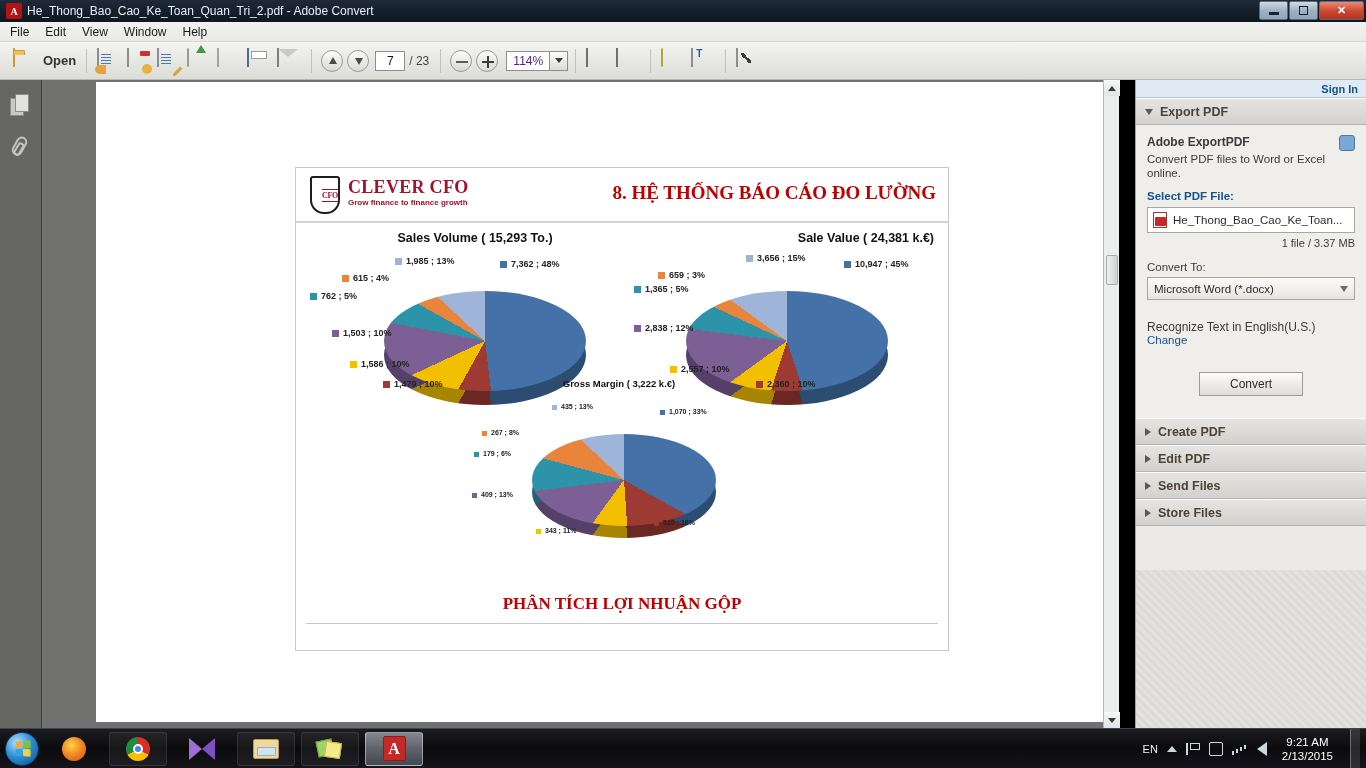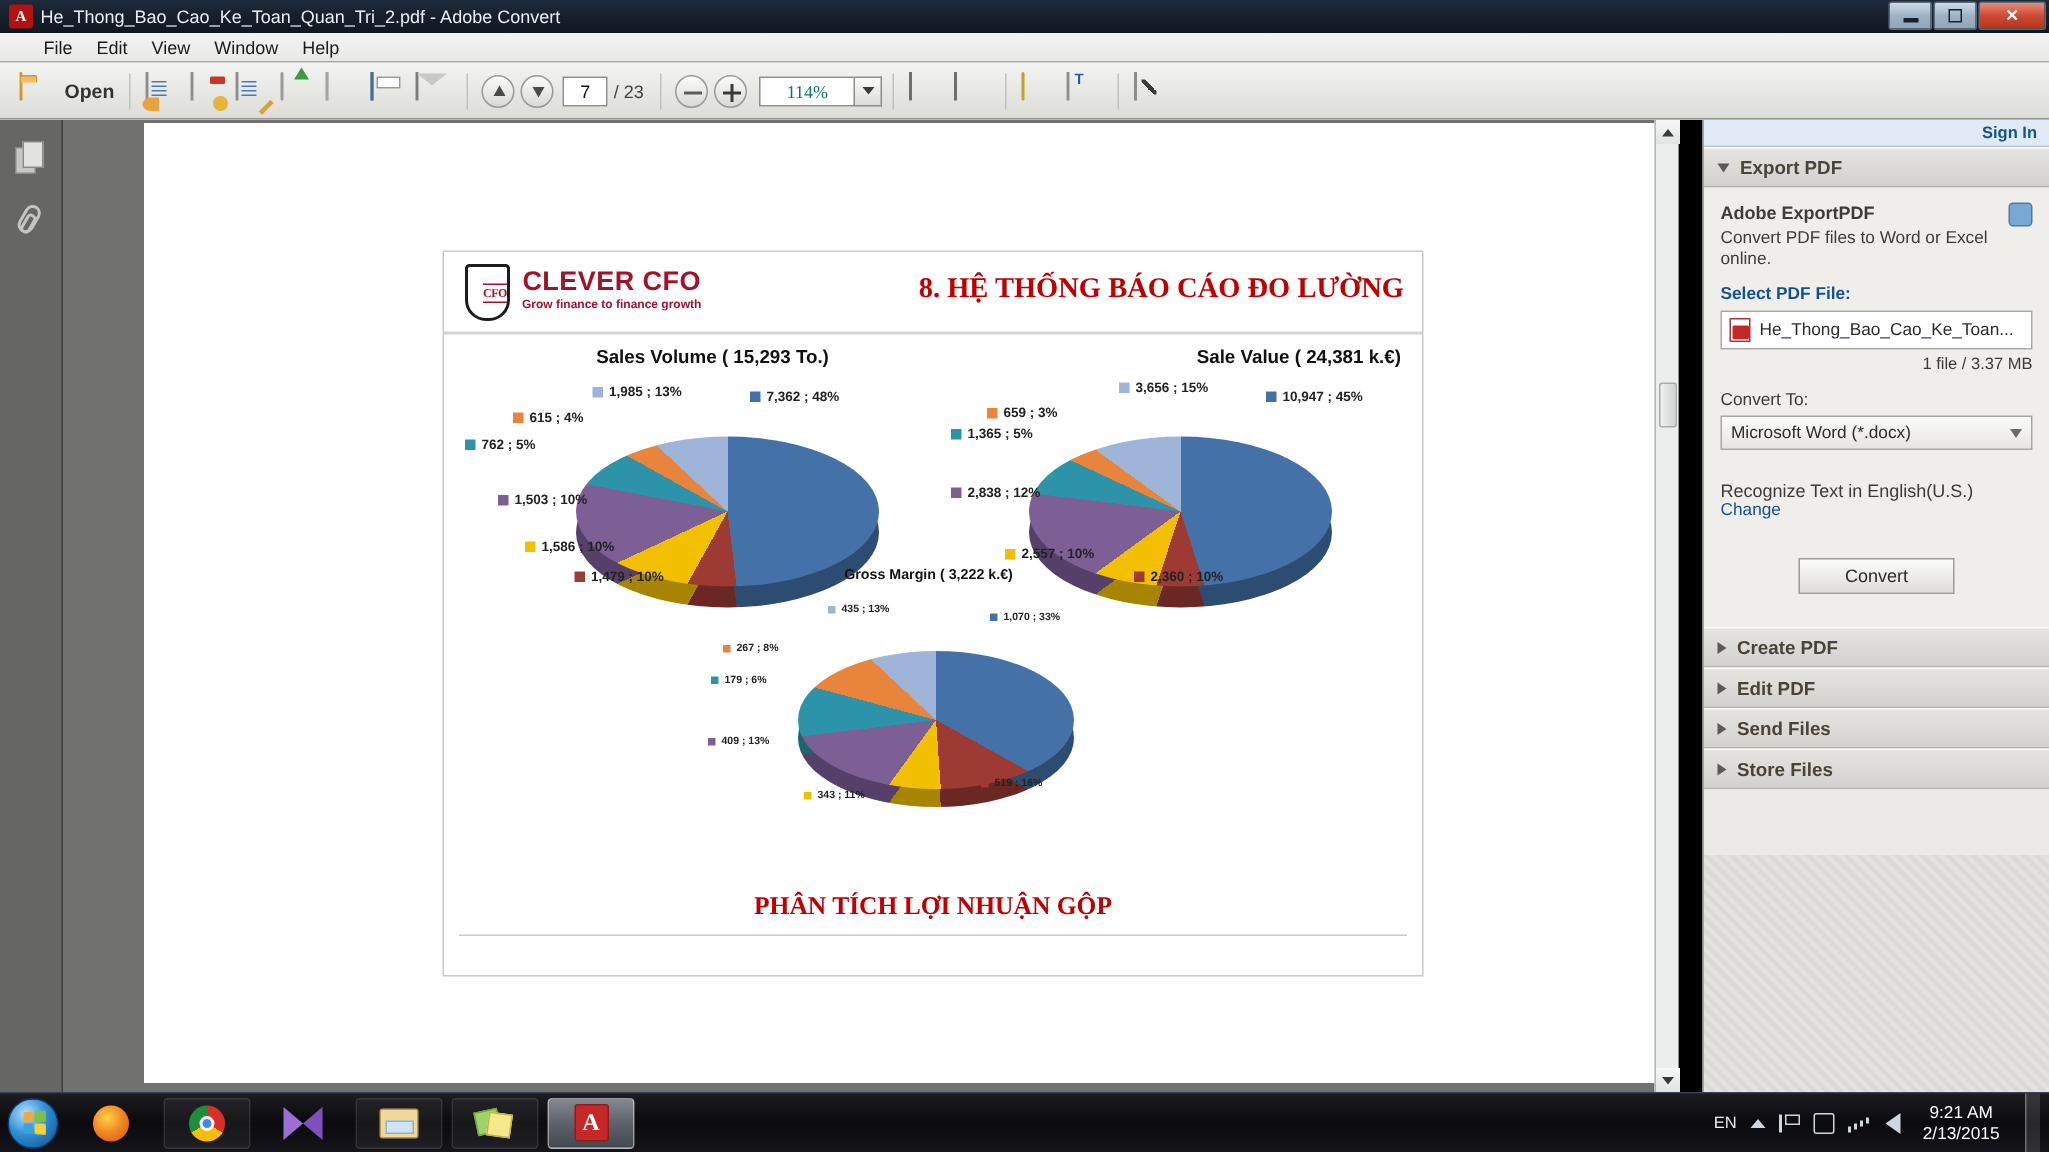--- a/index.html
+++ b/index.html
@@ -43,21 +43,21 @@
     color: #fff; font-weight: bold;
   }
   .winbtn .min-glyph { display:block; width:10px; height:3px; background:#16212d; margin-top:6px;}
   .winbtn .max-glyph { display:block; width:9px; height:9px; border:1.5px solid #16212d; }
 
   
   .menubar {
     position: absolute; left: 0; top: 22px; width: 1366px; height: 20px;
     background: linear-gradient(to bottom, #f2f2f0 0%, #e9e9e6 100%);
     border-bottom: 1px solid #d6d6d2;
-    display: flex; align-items: center; padding-left: 21px;
+    display: flex; align-items: center; padding-left: 2px;
   }
   .menubar .mi {
     font-size: 12px; color: #1a1a1a; padding: 2px 8px; cursor: default;
   }
 
   
   .toolbar {
     position: absolute; left: 0; top: 42px; width: 1366px; height: 38px;
     background: linear-gradient(to bottom, #f4f4f2 0%, #e6e6e3 55%, #dcdcd8 100%);
     border-bottom: 1px solid #b9b9b4;
@@ -115,22 +115,22 @@
     border-left:4px solid transparent;border-right:4px solid transparent;border-top:7px solid #4a4a48;}
   .circ-btn .minus{position:absolute;left:5px;top:10px;width:12px;height:2px;background:#5c5c5a;}
   .circ-btn .plus-h{position:absolute;left:5px;top:10px;width:12px;height:2px;background:#3a3a38;}
   .circ-btn .plus-v{position:absolute;left:10px;top:5px;width:2px;height:12px;background:#3a3a38;}
   .pagebox {
     width: 30px; height: 20px; background:#fff; border:1px solid #8e8e8a;
     text-align:center; font-size:12px; line-height:19px; color:#111; margin: 0 4px;
   }
   .pagetotal { font-size:12px; color:#444; margin-right:4px;}
   .zoombox {
-    width: 64px; height:20px; background:#fff;border:1px solid #8e8e8a;
-    text-align:center;font-size:12px;line-height:19px;color:#0f766e;font-family:Liberation Serif, serif;
+    width: 44px; height:20px; background:#fff;border:1px solid #8e8e8a;
+    text-align:center;font-size:12px;line-height:19px;color:#4c1d95;
   }
   .zoomdrop {
     width:18px;height:20px;border:1px solid #8e8e8a;border-left:none;
     background: linear-gradient(to bottom,#fbfbfa,#dcdcd8);
     display:flex;align-items:center;justify-content:center;
   }
   .zoomdrop .tri{width:0;height:0;border-left:4px solid transparent;border-right:4px solid transparent;border-top:5px solid #3a3a38;}
   .fitw { width:20px;height:18px;border:1px solid #6f6f6c;background:#eaeaea;margin-top:3px;}
   .fitp { width:16px;height:20px;border:1px solid #6f6f6c;background:#eaeaea;margin-top:2px;}
   .comment-ico{width:20px;height:15px;background:#f7e98e;border:1px solid #b4a63c;border-radius:8px;margin-top:5px;}
@@ -181,22 +181,22 @@
     border-radius: 3px 3px 14px 14px;
     display:flex; align-items:center; justify-content:flex-end;
   }
   .logo-shield .cfo {
     font-size: 8px; font-weight: bold; color: #a3122b;
     font-family: "Liberation Serif", serif; letter-spacing:-.3px;
     border-top:1.5px solid #a3122b; border-bottom:1.5px solid #a3122b; padding:1px 0;
   }
   .brand { position:absolute; left:52px; top:10px; }
   .brand .b1 {
-    font-family:Liberation Sans, sans-serif; font-weight:bold; font-size:18px;
-    color:#a3122b; letter-spacing:.3px; line-height:19px;text-align:center;
+    font-family:Liberation Serif, serif; font-weight:bold; font-size:18px;
+    color:#a3122b; letter-spacing:.3px; line-height:19px;
   }
   .brand .b2 { font-size:8px; color:#a3122b; font-weight:bold; margin-top:1px; }
   .slide-title {
     position:absolute; right:12px; top:14px;
     font-family:"Liberation Serif", serif; font-weight:bold; font-size:19px; color:#c00000;
   }
   .slide-body { position:relative; height: 374px; }
   .chart-wrap { position:absolute; }
   .chart-title { text-align:center; font-weight:bold; color:#111; white-space:nowrap; }
 

